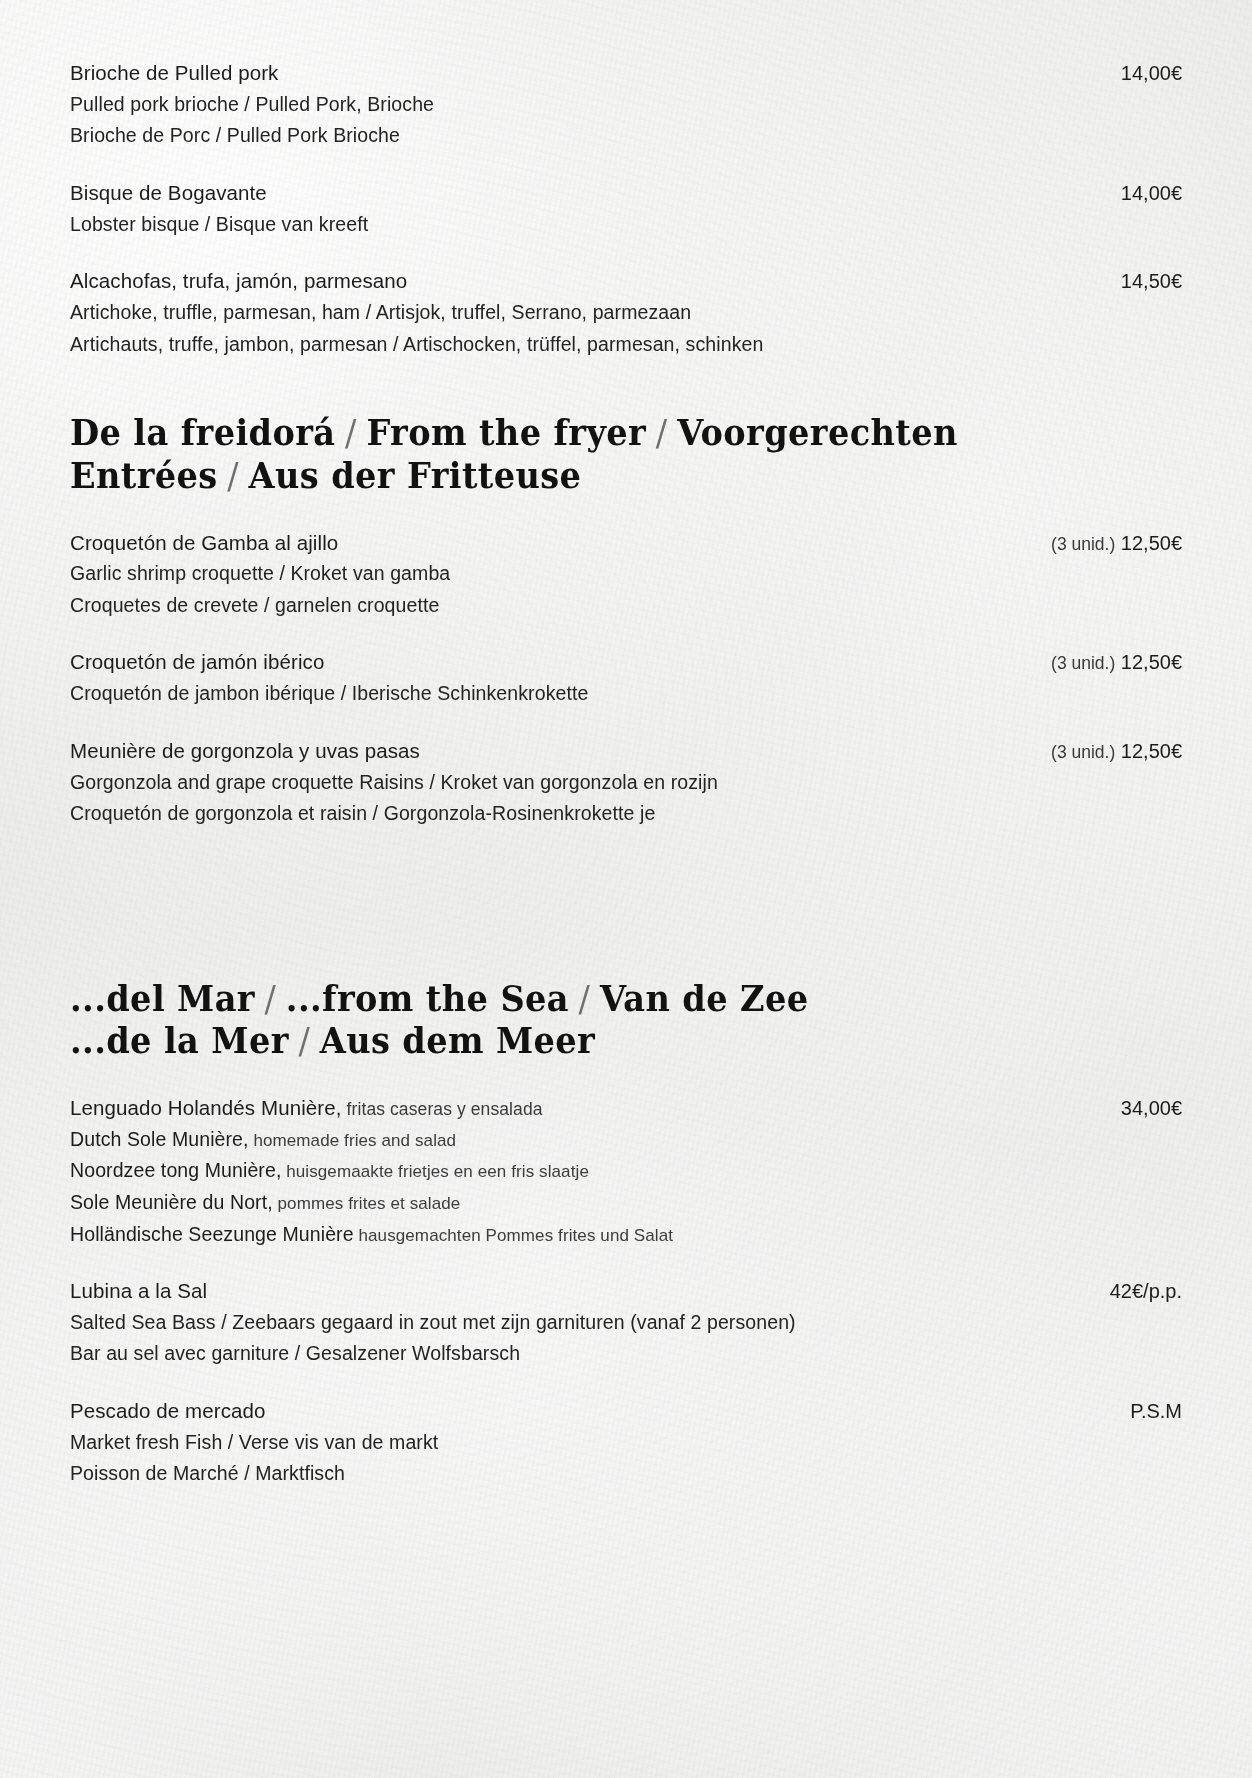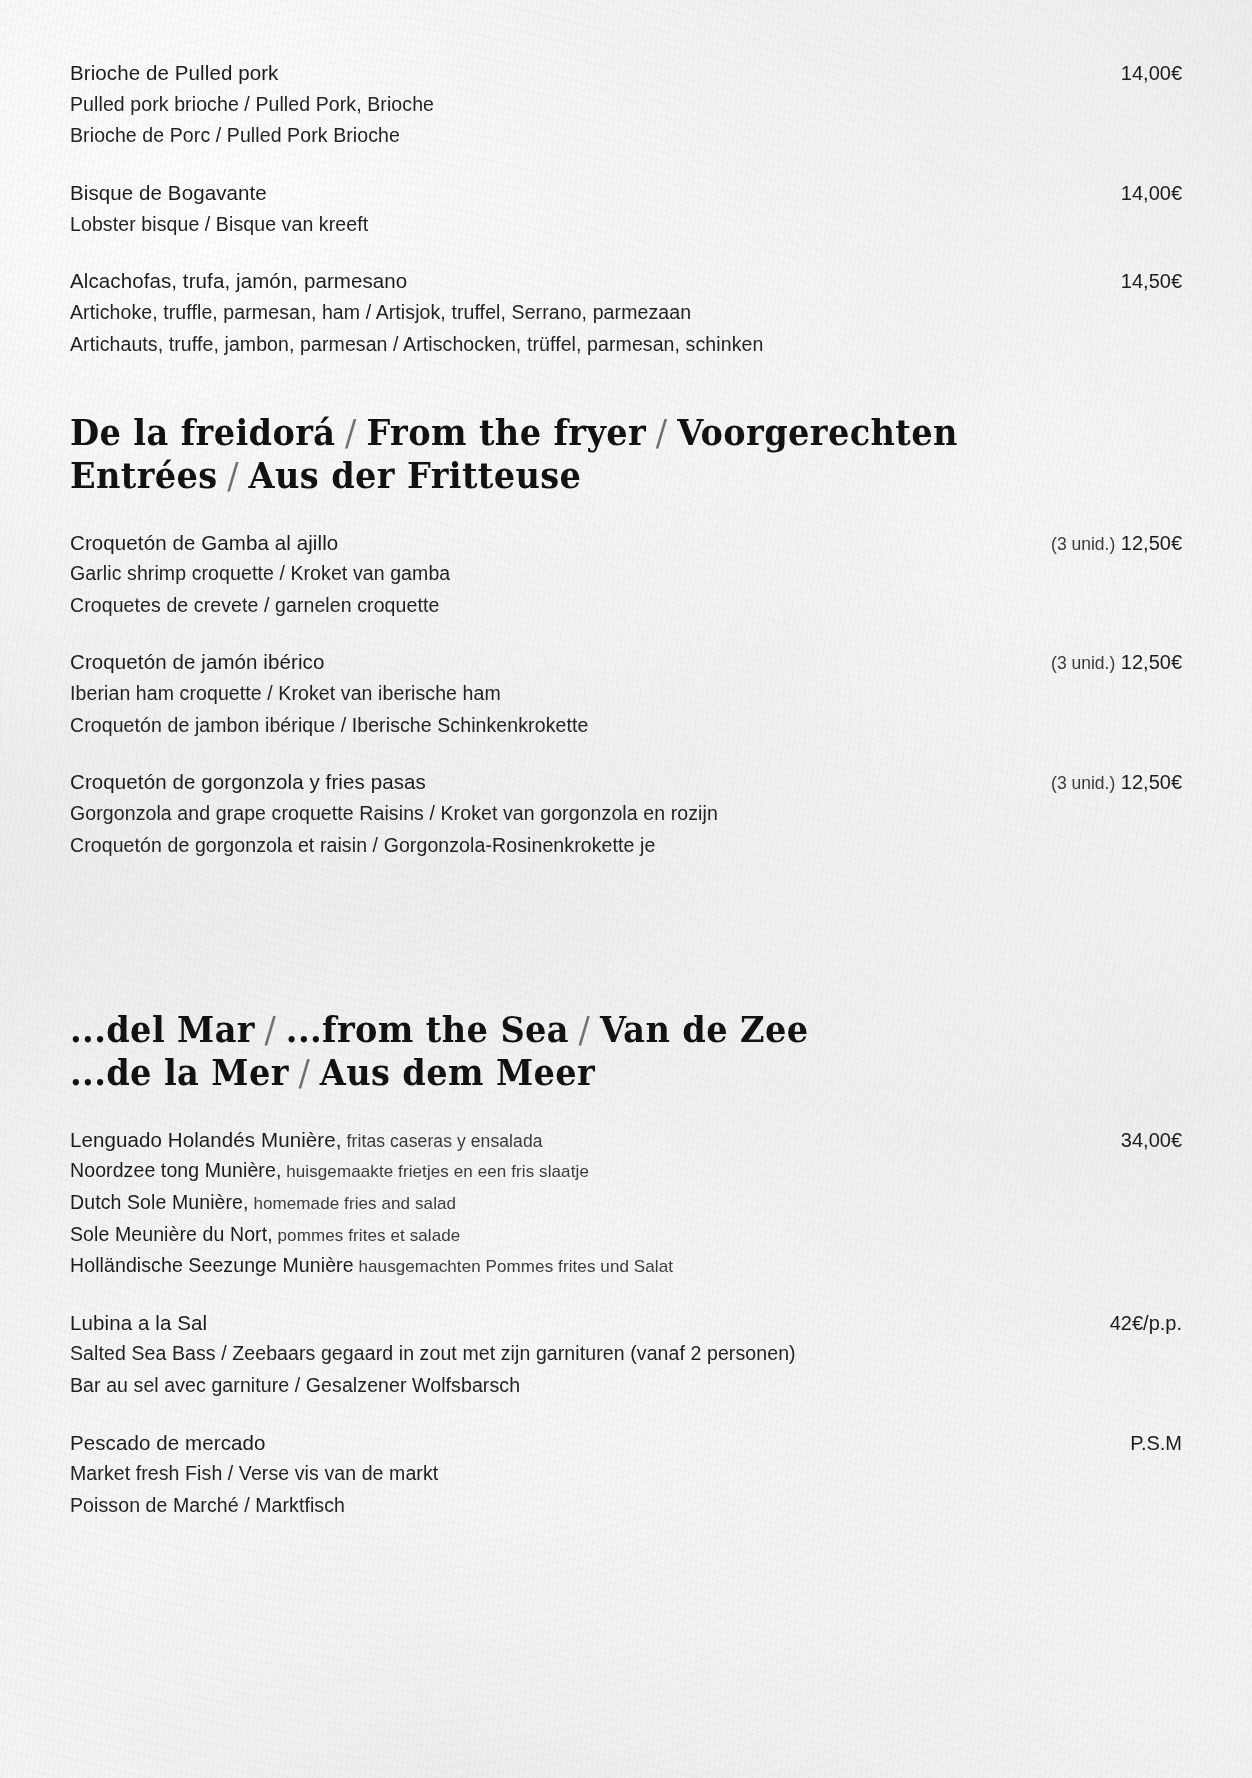--- a/index.html
+++ b/index.html
@@ -162,27 +162,26 @@
       </div>
       <div class="trans">Garlic shrimp croquette  /  Kroket van gamba</div>
       <div class="trans">Croquetes de crevete  /  garnelen croquette</div>
     </div>
 
     <div class="item">
       <div class="row">
         <div class="name">Croquetón de jamón ibérico</div>
         <div class="price"><span class="unit">(3 unid.)</span> <span>12,50€</span></div>
       </div>
-      <div class="trans">Iberian ham croquette  /  Kroket van iberische ham</div>
       <div class="trans">Croquetón de jambon ibérique  /  Iberische Schinkenkrokette</div>
     </div>
 
     <div class="item">
       <div class="row">
-        <div class="name">Croquetón de gorgonzola y fries pasas</div>
+        <div class="name">Meunière de gorgonzola y uvas pasas</div>
         <div class="price"><span class="unit">(3 unid.)</span> <span>12,50€</span></div>
       </div>
       <div class="trans">Gorgonzola and grape croquette Raisins  /  Kroket van gorgonzola en rozijn</div>
       <div class="trans">Croquetón de gorgonzola et raisin  /  Gorgonzola-Rosinenkrokette je</div>
     </div>
 
   </div>
 
   <div class="gap-xl"></div>
 
@@ -193,22 +192,22 @@
     </span>
   </div>
 
   <div>
 
     <div class="item">
       <div class="row">
         <div class="name"><span>Lenguado Holandés Munière,</span><span class="sub"> fritas caseras y ensalada</span></div>
         <div class="price">34,00€</div>
       </div>
+      <div class="trans"><span class="lead">Dutch Sole Munière,</span><span class="sub"> homemade fries and salad</span></div>
       <div class="trans"><span class="lead">Noordzee tong  Munière,</span><span class="sub"> huisgemaakte frietjes en een fris slaatje</span></div>
-      <div class="trans"><span class="lead">Dutch Sole Munière,</span><span class="sub"> homemade fries and salad</span></div>
       <div class="trans"><span class="lead">Sole Meunière du Nort,</span><span class="sub"> pommes frites et salade</span></div>
       <div class="trans"><span class="lead">Holländische Seezunge Munière</span><span class="sub"> hausgemachten Pommes frites und Salat</span></div>
     </div>
 
     <div class="item">
       <div class="row">
         <div class="name">Lubina a la Sal</div>
         <div class="price">42€/p.p.</div>
       </div>
       <div class="trans">Salted Sea Bass  /  Zeebaars gegaard in zout met zijn garnituren  (vanaf 2 personen)</div>

